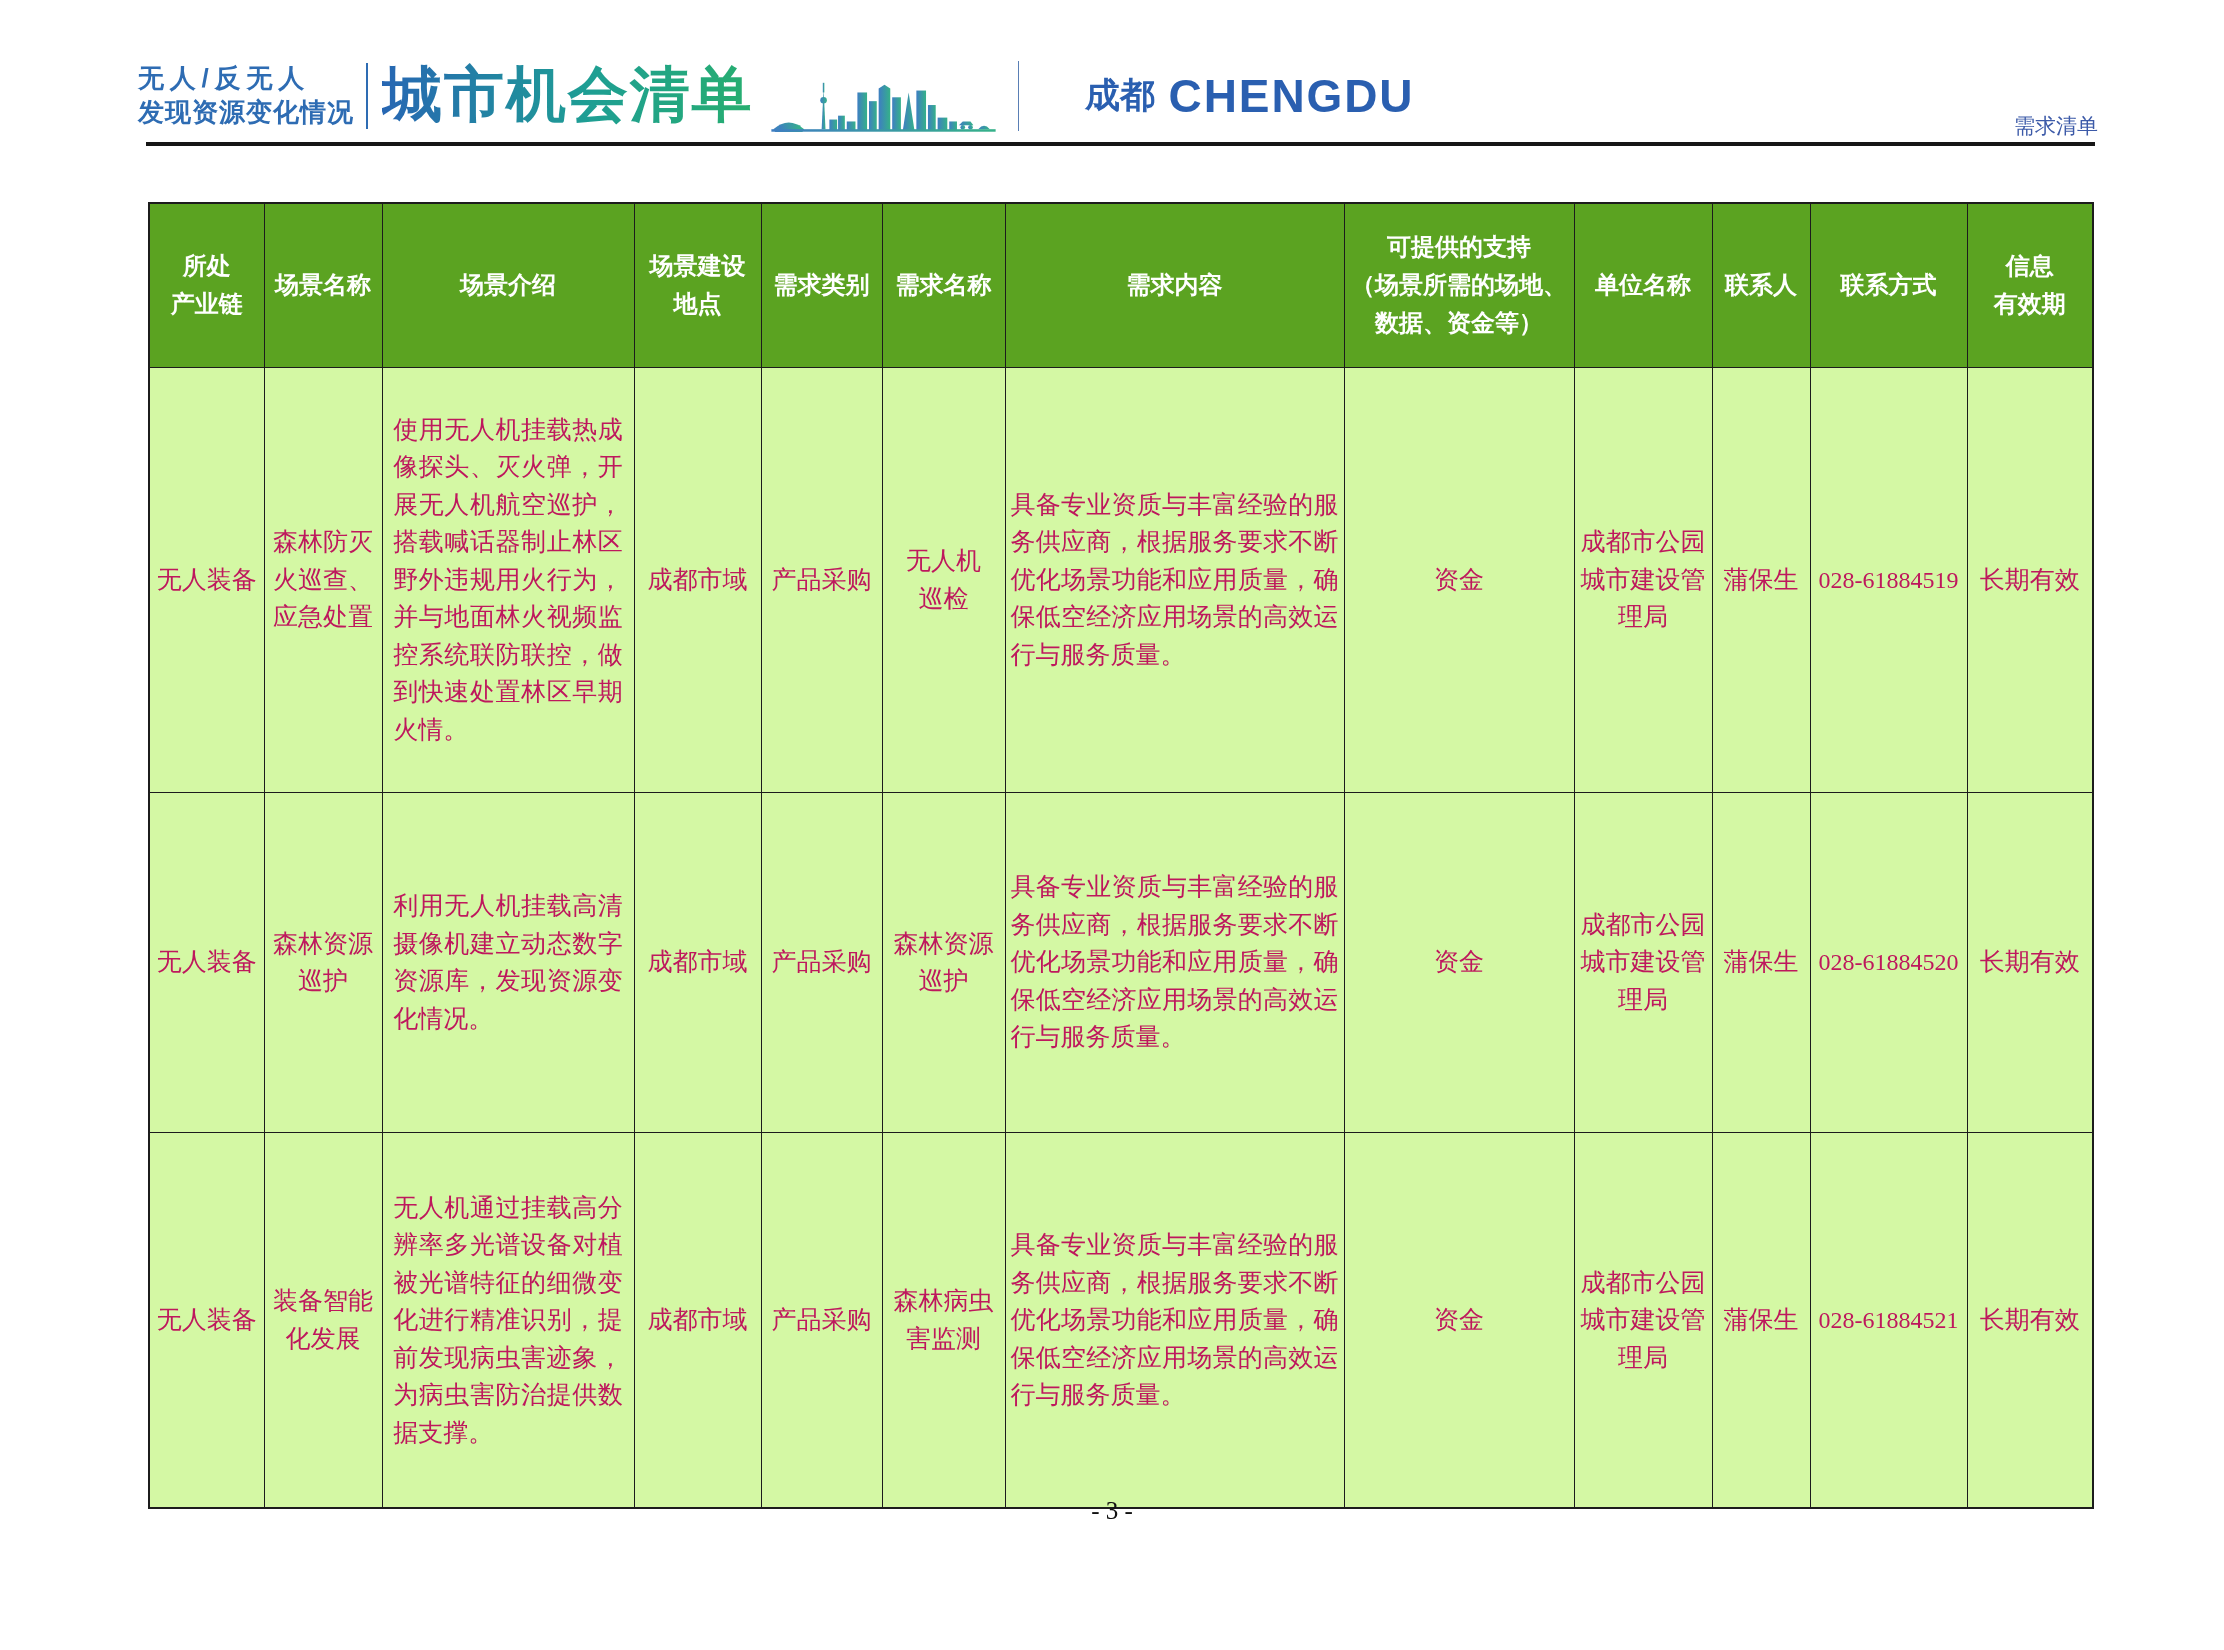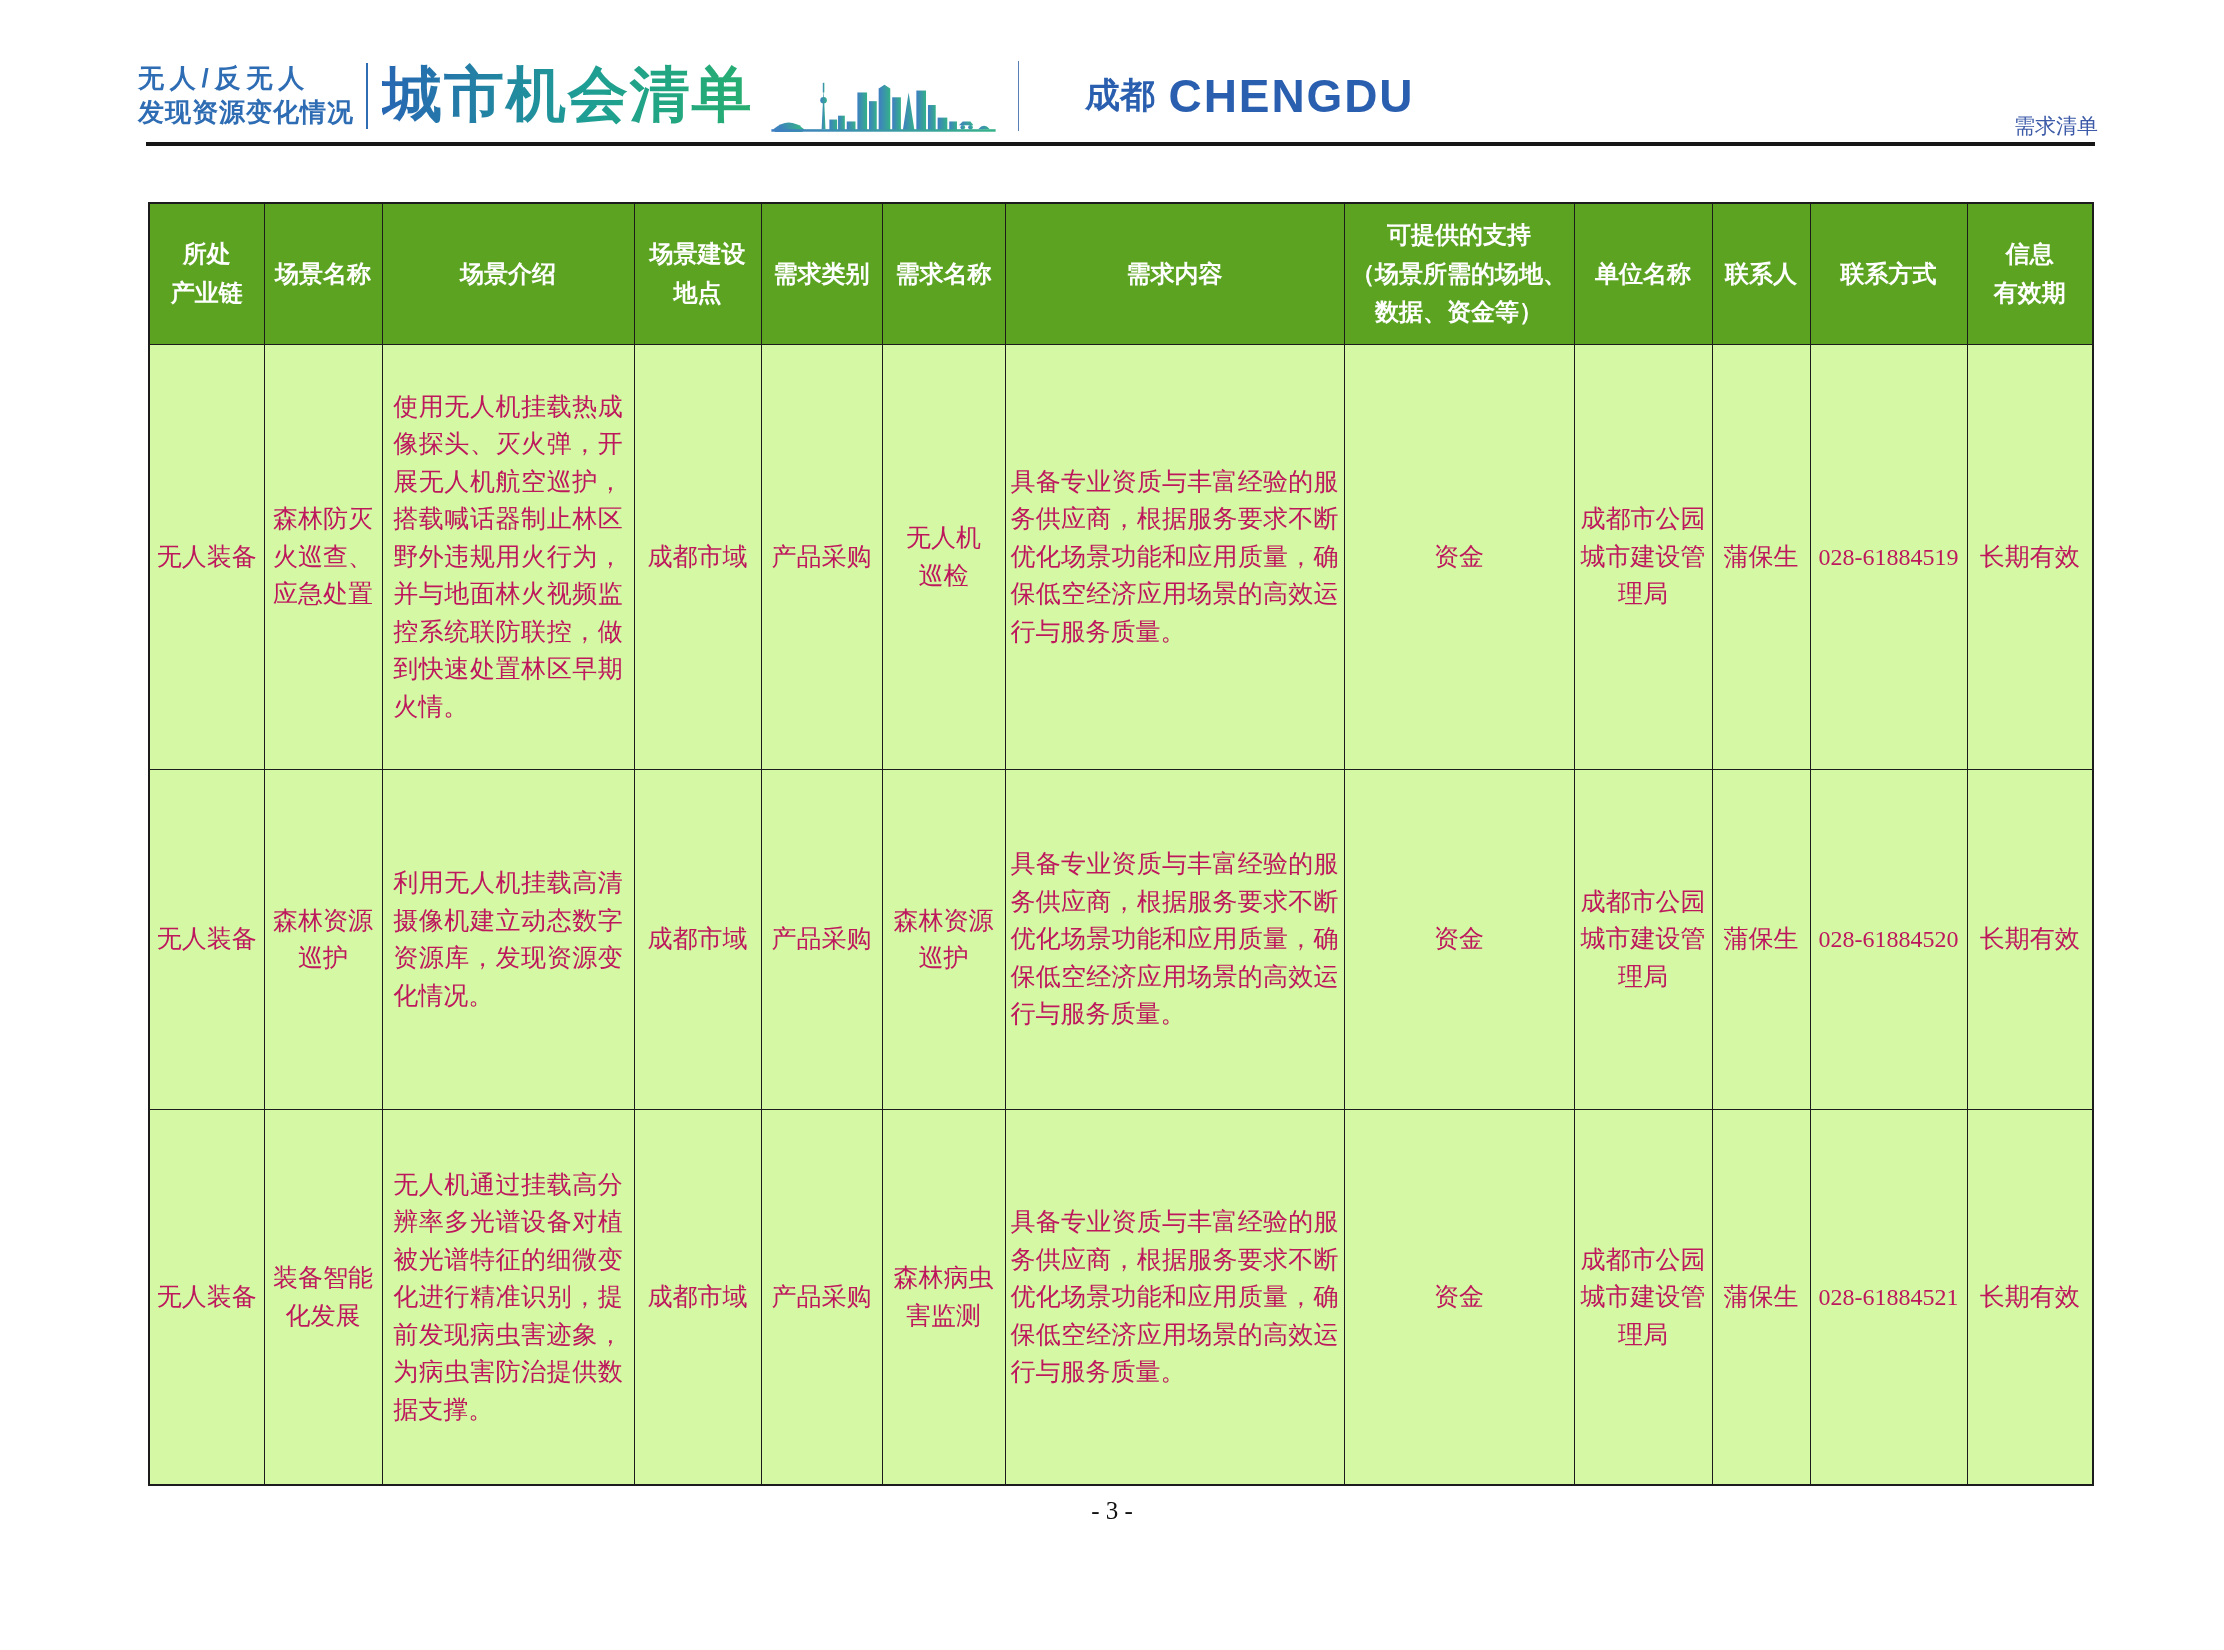--- a/index.html
+++ b/index.html
@@ -56,21 +56,21 @@
     background:#d4f8a4;color:#be185d;
     font-family:"Liberation Serif",serif;font-size:25px;line-height:1.5;
     text-align:center;vertical-align:middle;
     border:1.9px solid #1c1c1c;padding:3.9px 3.9px;
     word-break:break-all;
   }
   .opps td.justify{text-align:justify;text-justify:inter-ideograph;padding:5.8px 10.7px;}
   .opps td.content{padding:5.8px 4.9px;margin-top:27px;}
   .opps td.pre{white-space:pre-line;}
   .opps td.phone{white-space:nowrap;font-size:24px;}
-  tr.h-head{height:141px;}
+  tr.h-head{height:164px;}
   tr.r1{height:425px;}
   tr.r2{height:340px;}
   tr.r3{height:376px;}
   
   .footer{
     position:absolute;top:1497px;left:0;width:100%;text-align:center;
     font-size:25px;color:#111111;font-family:"Liberation Serif",serif;
   }
 </style>
 </head>

